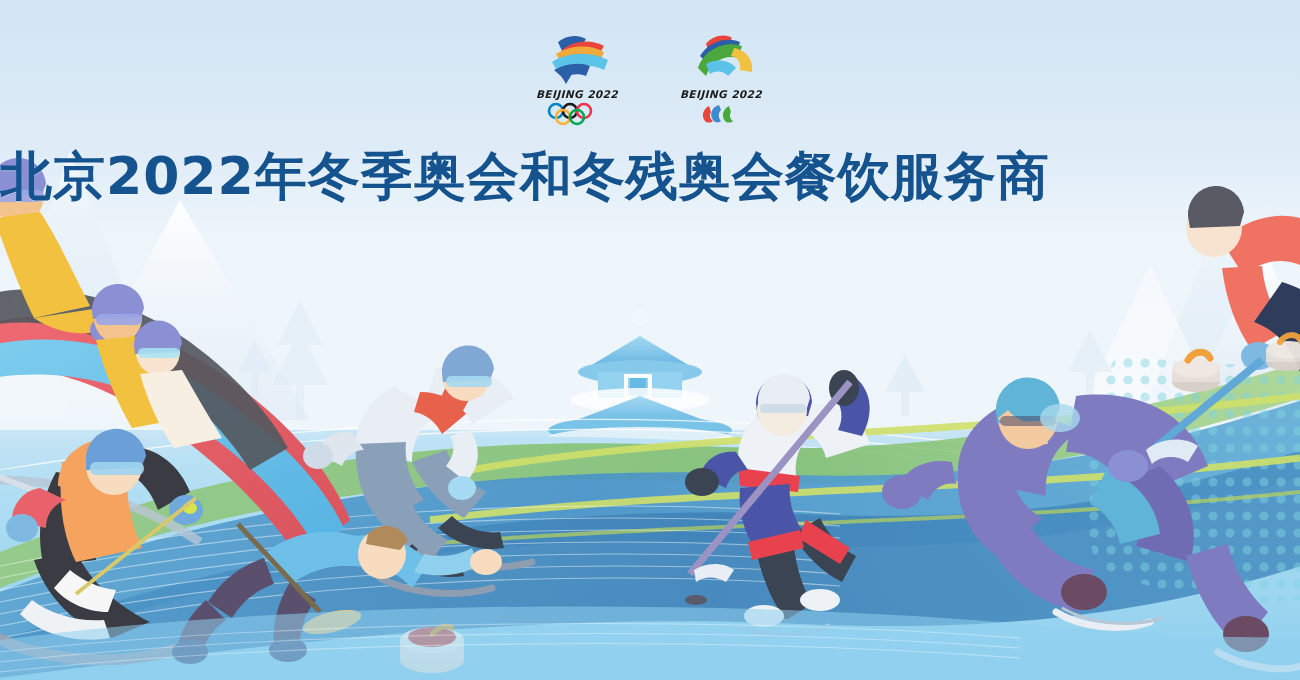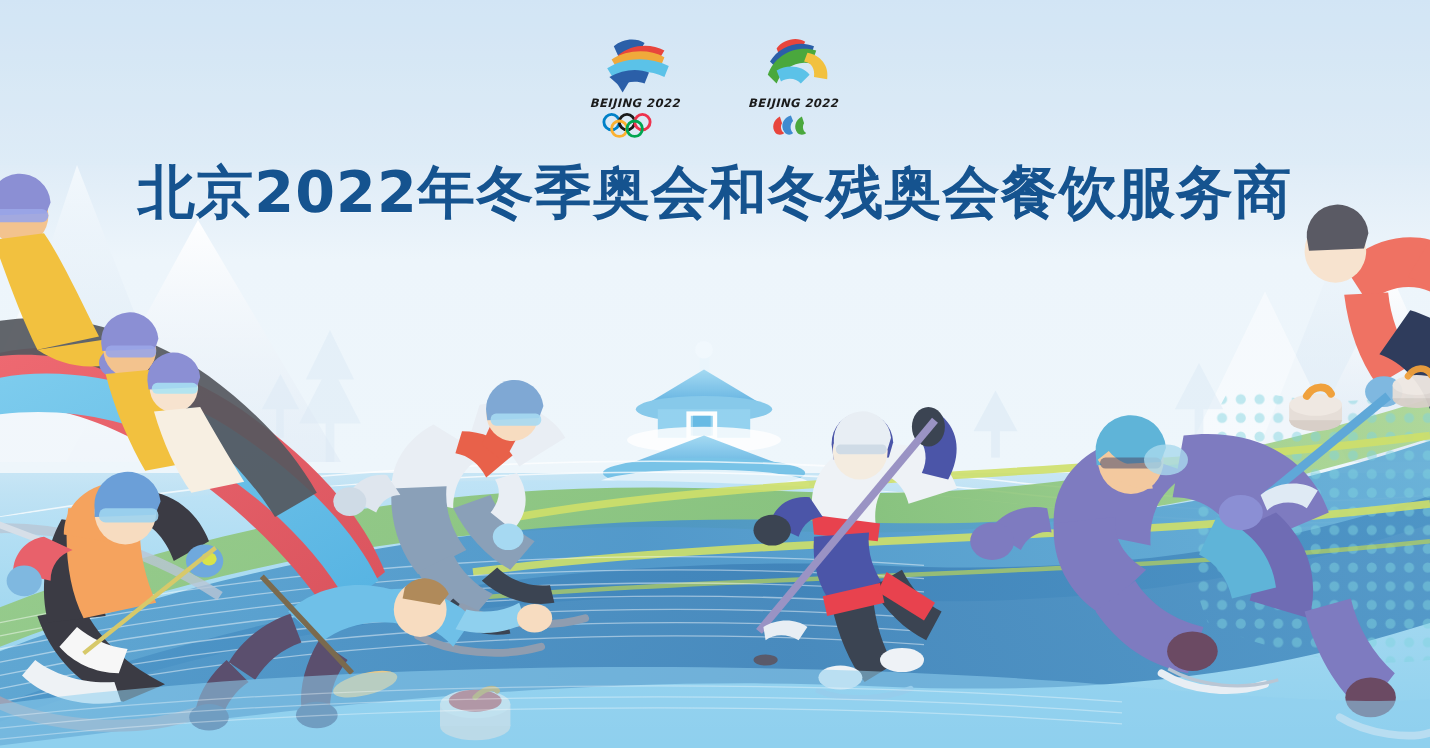--- a/index.html
+++ b/index.html
@@ -27,21 +27,21 @@
     font-style:italic;font-weight:700;
     font-size:10.5px;letter-spacing:0.4px;
     color:#1b1b1b;margin-top:2px;white-space:nowrap;
     transform:skewX(-4deg);
   }
   .emblem .sub{height:24px;width:78px;margin-top:2px;}
 
   
   #title{
     position:absolute;left:0;top:146px;width:100%;
-    text-align:center;z-index:45;
+    text-align:left;z-index:45;
     font-family:"DejaVu Sans","Liberation Sans",sans-serif;
     font-weight:700;
     font-size:52px;
     line-height:60px;
     letter-spacing:1px;
     color:#15538f;
     white-space:nowrap;
     text-shadow:0 1px 0 rgba(255,255,255,.35);
   }
 </style>

